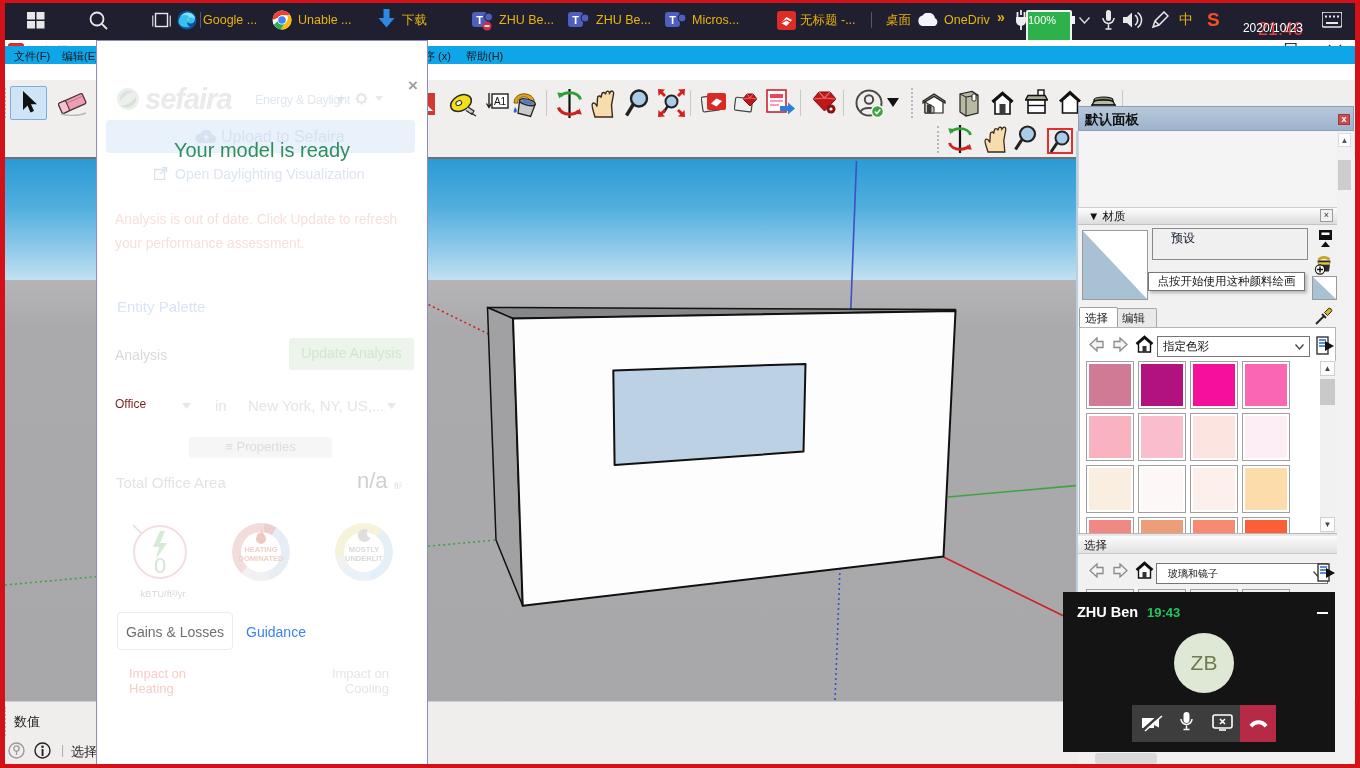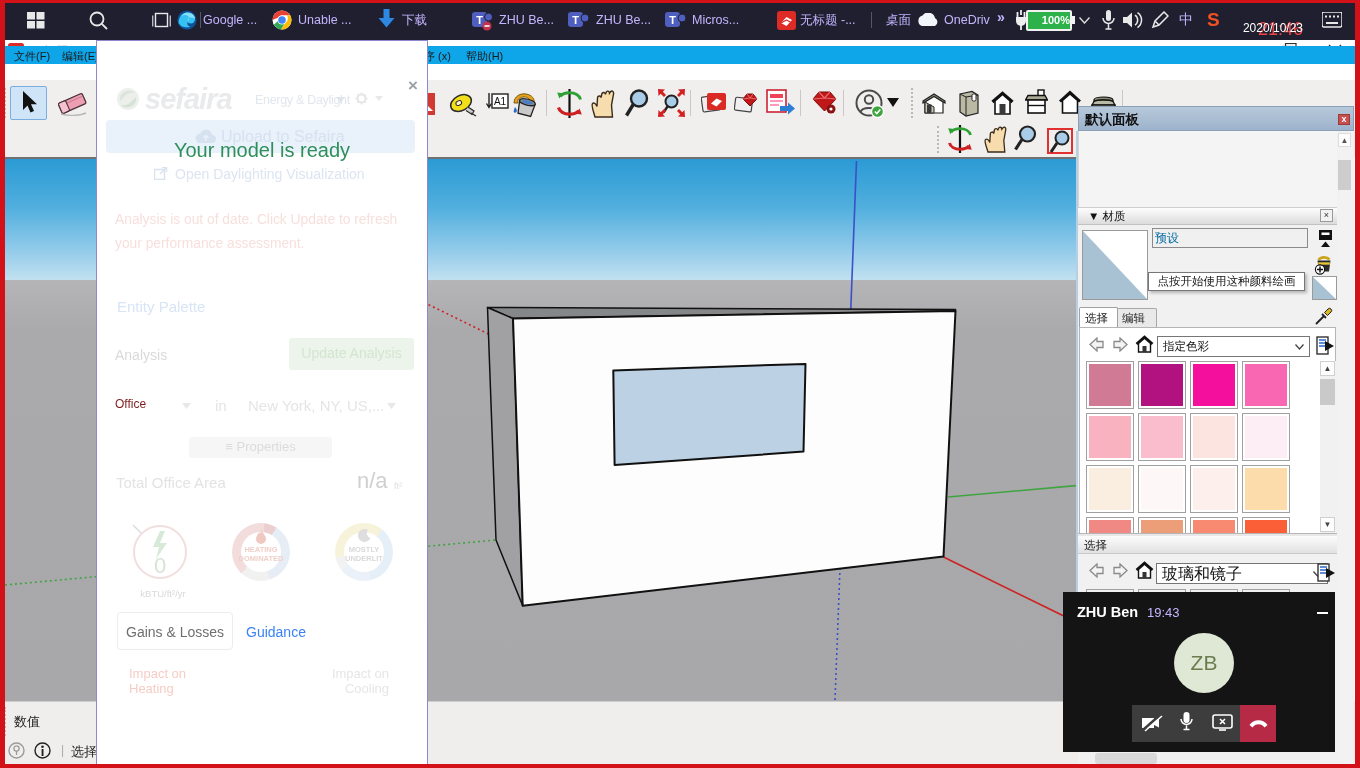--- a/index.html
+++ b/index.html
@@ -1,20 +1,20 @@
 <!DOCTYPE html>
 <html><head><meta charset="utf-8">
 <style>
 *{margin:0;padding:0;box-sizing:border-box}
 html,body{width:1360px;height:768px;overflow:hidden}
 body{font-family:"Liberation Sans",sans-serif;background:#fff;position:relative}
 .abs{position:absolute}
 
 #taskbar{left:0;top:0;width:1360px;height:40px;background:#1f1f30;color:#fff;font-size:12.5px}
-.tb{position:absolute;top:0;height:40px;display:flex;align-items:center;color:#c4b5fd;white-space:nowrap}
+.tb{position:absolute;top:0;height:40px;display:flex;align-items:center;color:#eab308;white-space:nowrap}
 
 #titlebar{left:0;top:40px;width:1360px;height:22px;background:#fff}
 #menubar{left:0;top:46px;width:1360px;height:18px;background:#0ea5e9;font-size:11px;color:#1a1a1a}
 #toolbar1{left:0;top:84px;width:1360px;height:38px;background:#f0efee}
 #toolbar2{left:0;top:122px;width:1360px;height:35px;background:#f0efee}
 #viewport{left:5px;top:157px;width:1071px;height:544px;background:#a9a9ac;border-top:2px solid #717171}
 #measurebar{left:0;top:701px;width:1077px;height:39px;background:#efeeed;border-top:1px solid #cfcfcf}
 #statusbar{left:0;top:740px;width:1077px;height:24px;background:#efeeed}
 #belowpanel{left:1077px;top:701px;width:283px;height:63px;background:#efeeed}
 
@@ -107,21 +107,21 @@
  <svg class="icon" style="left:916px;top:13px" width="24" height="15">
       <path d="M6 13 A5.5 5.5 0 0 1 6.5 2.5 A7 7 0 0 1 19 5 A4.5 4.5 0 0 1 19 13 Z" fill="#f2f6fb"></path>
     </svg>
  <div class="tb" style="left:944px">OneDriv</div>
  <div class="tb" style="left:997px;font-size:14px;font-weight:bold;top:-3px">»</div>
  <svg class="icon" style="left:1011px;top:9px" width="20" height="22">
       <path d="M10 1 L10 6 M6.5 3 L6.5 8 M13.5 3 L13.5 8" stroke="#eee" stroke-width="1.8"></path>
       <path d="M5 8 L15 8 L15 12 A5 5 0 0 1 5 12 Z" fill="#eee"></path>
       <path d="M10 16 L10 21" stroke="#eee" stroke-width="1.8"></path>
     </svg>
- <div class="abs" style="left:1026px;top:10px;width:46px;height:21px;background:#2db14b;border:2px solid #f2f2f2;border-radius:2px;color:#fff;font-size:11px;font-weight:bold;text-align:right;line-height:16px">100%</div>
+ <div class="abs" style="left:1026px;top:10px;width:46px;height:36px;background:#2db14b;border:2px solid #f2f2f2;border-radius:2px;color:#fff;font-size:11px;font-weight:normal;text-align:left;line-height:16px">100%</div>
  <div class="abs" style="left:1072px;top:16px;width:3px;height:8px;background:#f2f2f2"></div>
  <svg class="icon" style="left:1079px;top:17px" width="11" height="7">
       <path d="M0.5 0.5 L5.5 6 L10.5 0.5" fill="none" stroke="#ddd" stroke-width="1.4"></path>
     </svg>
  <svg class="icon" style="left:1101px;top:10px" width="15" height="20">
       <rect x="5" y="0" width="5" height="11" rx="2.5" fill="#e8e8e8"></rect>
       <path d="M2 8 A5.5 5.5 0 0 0 13 8 M7.5 14 L7.5 19 M4.5 19 L10.5 19" stroke="#e8e8e8" stroke-width="1.5" fill="none"></path>
     </svg>
  <svg class="icon" style="left:1123px;top:11px" width="20" height="18">
       <path d="M0 6 L4 6 L9 1.5 L9 16.5 L4 12 L0 12 Z" fill="#e8e8e8"></path>
@@ -386,21 +386,21 @@
  <div class="abs" style="left:260px;top:50px;width:13px;height:30px;background:#cdcdcd"></div>
 
  <div class="abs" style="left:0;top:97px;width:259px;height:18px;background:linear-gradient(#fdfdfd,#dcdcdc);border-top:1px solid #cecece;border-bottom:1px solid #c2c2c2"></div>
  <div class="abs" style="left:10px;top:99px;font-size:11.5px;color:#111">▼ 材质</div>
  <div class="abs" style="left:242px;top:99px;width:13px;height:13px;background:#f2f2f2;border:1px solid #9a9a9a;font-size:9px;color:#333;text-align:center;line-height:11px">×</div>
  <div class="abs" style="left:0;top:115px;width:259px;height:102px;background:#f1f1f1"></div>
  <svg class="icon" style="left:4px;top:120px" width="66" height="70">
       <rect x="0.5" y="0.5" width="65" height="69" fill="#fff" stroke="#9a9a9a"></rect>
       <polygon points="1,1 65,69 1,69" fill="#a9c2d3"></polygon>
     </svg>
- <div class="abs" style="left:74px;top:118px;width:156px;height:20px;background:#f0f0f0;border:1px solid #8a8a8a;font-size:12px;color:#0369a1;line-height:18px;padding-left:2px">预设</div>
+ <div class="abs" style="left:74px;top:118px;width:156px;height:32px;background:#f0f0f0;border:1px solid #8a8a8a;font-size:12px;color:#0f172a;line-height:18px;padding-left:18px">预设</div>
  <svg class="icon" style="left:240px;top:120px" width="15" height="18">
       <rect x="1" y="0" width="13" height="10" fill="#111"></rect>
       <rect x="3.5" y="2.5" width="8" height="2.5" fill="#fff"></rect>
       <polygon points="3,17 12,17 7.5,11.5" fill="#111"></polygon>
     </svg>
  <svg class="icon" style="left:236px;top:143px" width="19" height="22">
       <path d="M4.5 7 A 6.5 5 0 0 1 15.5 6.5" fill="none" stroke="#caa41a" stroke-width="2.6"></path>
       <path d="M3.5 7.5 L16.5 7.5 L15 18.5 L5 18.5 Z" fill="#2a2a2a"></path>
       <path d="M4.2 10.5 L15.8 10.5" stroke="#e8c53a" stroke-width="2.4"></path>
       <circle cx="6" cy="16.5" r="4.6" fill="#fff" stroke="#111" stroke-width="1.1"></circle>
@@ -474,37 +474,37 @@
       <path d="M9 1 L2 7.5 L9 14 L9 10.5 L15 10.5 L15 4.5 L9 4.5 Z" fill="#f4f4f4" stroke="#8a8a8a" stroke-width="1.3"></path>
     </svg>
  <svg class="icon" style="left:34px;top:453px" width="17" height="15">
       <path d="M8 1 L15 7.5 L8 14 L8 10.5 L2 10.5 L2 4.5 L8 4.5 Z" fill="#f4f4f4" stroke="#8a8a8a" stroke-width="1.3"></path>
     </svg>
  <svg class="icon" style="left:57px;top:451px" width="19" height="19">
       <path d="M1.5 9 L9.5 2 L17.5 9" fill="none" stroke="#111" stroke-width="2.6"></path>
       <path d="M3.5 8.5 L3.5 17 L15.5 17 L15.5 8.5 L9.5 3.2 Z" fill="#fff" stroke="#111" stroke-width="1.4"></path>
       <rect x="7.5" y="11" width="4" height="6" fill="#333"></rect>
     </svg>
- <div class="abs" style="left:78px;top:453px;width:172px;height:21px;background:#fff;border:1px solid #767676;font-size:16px;color:#111;line-height:19px;padding-left:5px">玻璃和镜子<svg style="position:absolute;right:5px;top:7px" width="9" height="6">
+ <div class="abs" style="left:78px;top:453px;width:172px;height:21px;background:#fff;border:1px solid #767676;font-size:10px;color:#111;line-height:19px;padding-left:11px">玻璃和镜子<svg style="position:absolute;right:5px;top:7px" width="9" height="6">
         <path d="M0.5 0.5 L4.5 5 L8.5 0.5" fill="none" stroke="#444" stroke-width="1.3"></path>
       </svg></div>
  <svg class="icon" style="left:239px;top:453px" width="19" height="20">
       <rect x="1" y="1" width="11" height="17" fill="#fff" stroke="#333" stroke-width="1.4"></rect>
       <path d="M3 4 L10 4 M3 7 L10 7 M3 10 L10 10" stroke="#2a67c9" stroke-width="1.4"></path>
       <polygon points="9,5 18,10 9,15" fill="#111"></polygon>
     </svg>
  <div class="sw" style="left:8px;top:479px;background:#cfe4ef"></div>
  <div class="sw" style="left:60px;top:479px;background:#4a6220"></div>
  <div class="sw" style="left:112px;top:479px;background:#2e68d9"></div>
  <div class="sw" style="left:164px;top:479px;background:#2b3a6e"></div>
  <div class="abs" style="left:17px;top:643px;width:62px;height:11px;background:#d9d9d9;border-radius:3px"></div>
 </div>
 <div class="abs" id="teams">
  <div class="abs" style="left:14px;top:12px;font-size:14.5px;font-weight:bold;color:#fff">ZHU Ben</div>
- <div class="abs" style="left:84px;top:13px;font-size:13px;font-weight:normal;color:#c4b5fd">19:43</div>
+ <div class="abs" style="left:84px;top:13px;font-size:13px;font-weight:bold;color:#22c55e">19:43</div>
  <div class="abs" style="left:254px;top:20px;width:11px;height:2px;background:#fff"></div>
  <div class="abs" style="left:111px;top:41px;width:60px;height:60px;border-radius:50%;background:#dfe8d5;color:#6c7c4f;font-size:21px;text-align:center;line-height:60px">ZB</div>
  <div class="abs" style="left:69px;top:113px;width:144px;height:37px;background:#3d3d3d"></div>
  <div class="abs" style="left:177px;top:113px;width:36px;height:37px;background:#b72a46"></div>
  <svg class="icon" style="left:78px;top:122px" width="22" height="18">
       <path d="M1 4 L13 4 L13 14 L1 14 Z M13 7 L18 4.5 L18 13.5 L13 11" fill="#fff"></path>
       <line x1="2" y1="16" x2="19" y2="1" stroke="#3d3d3d" stroke-width="2.6"></line>
       <line x1="4" y1="17" x2="21" y2="2" stroke="#fff" stroke-width="1.6"></line>
     </svg>
  <svg class="icon" style="left:117px;top:120px" width="13" height="21">

